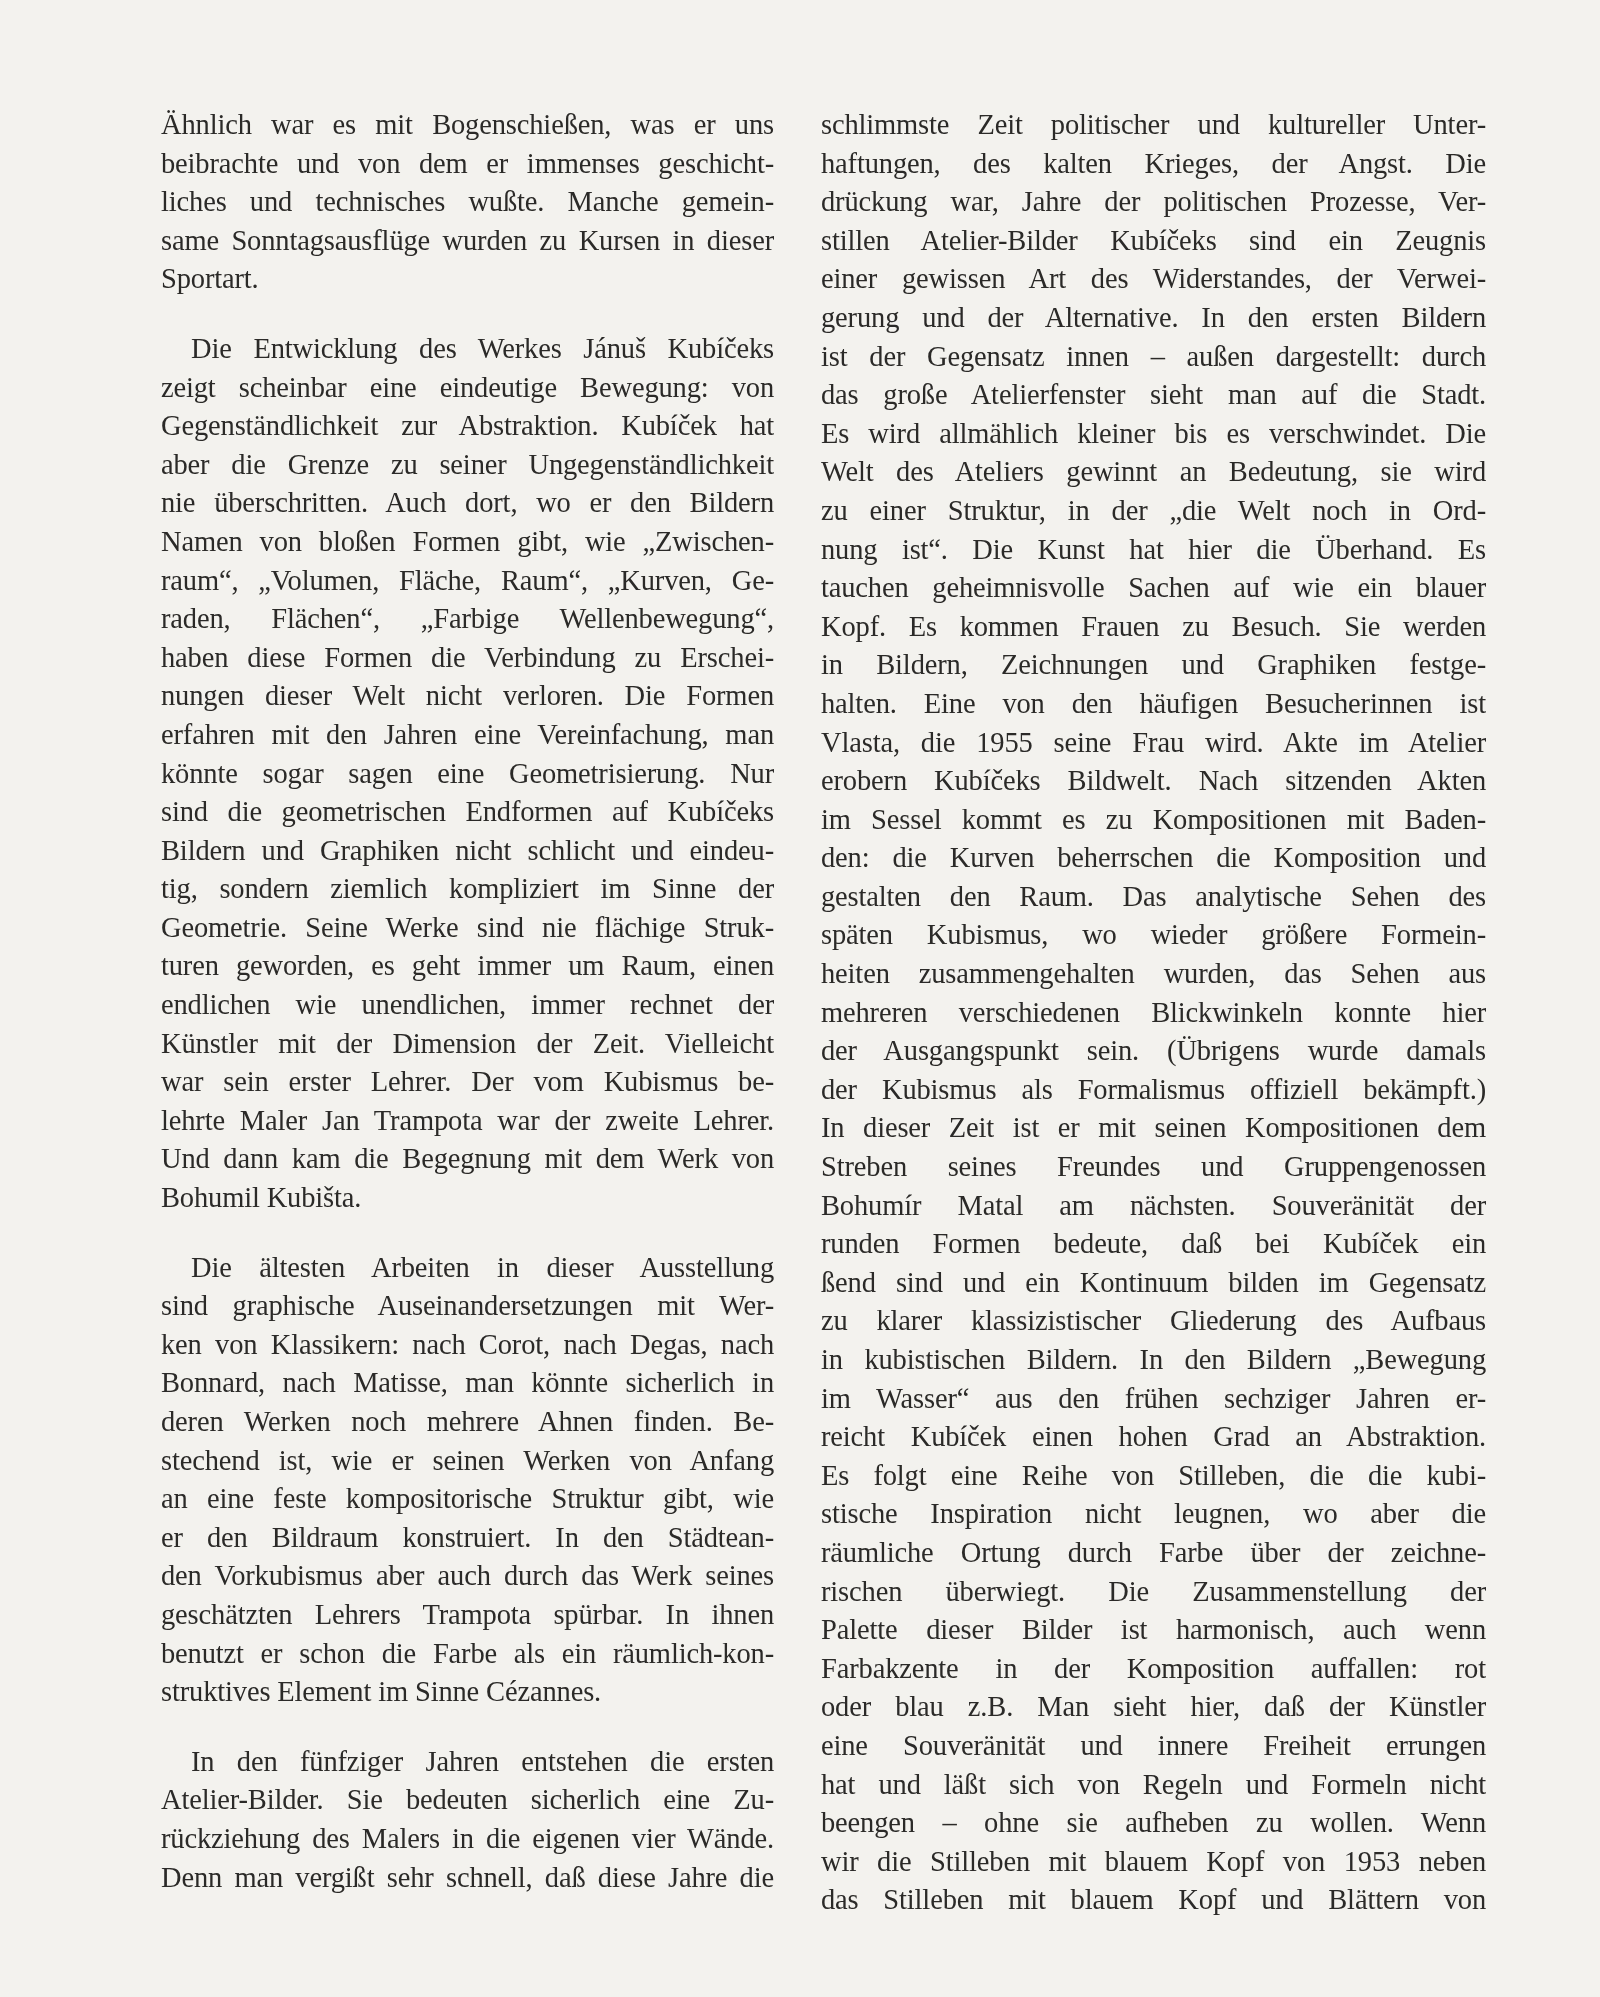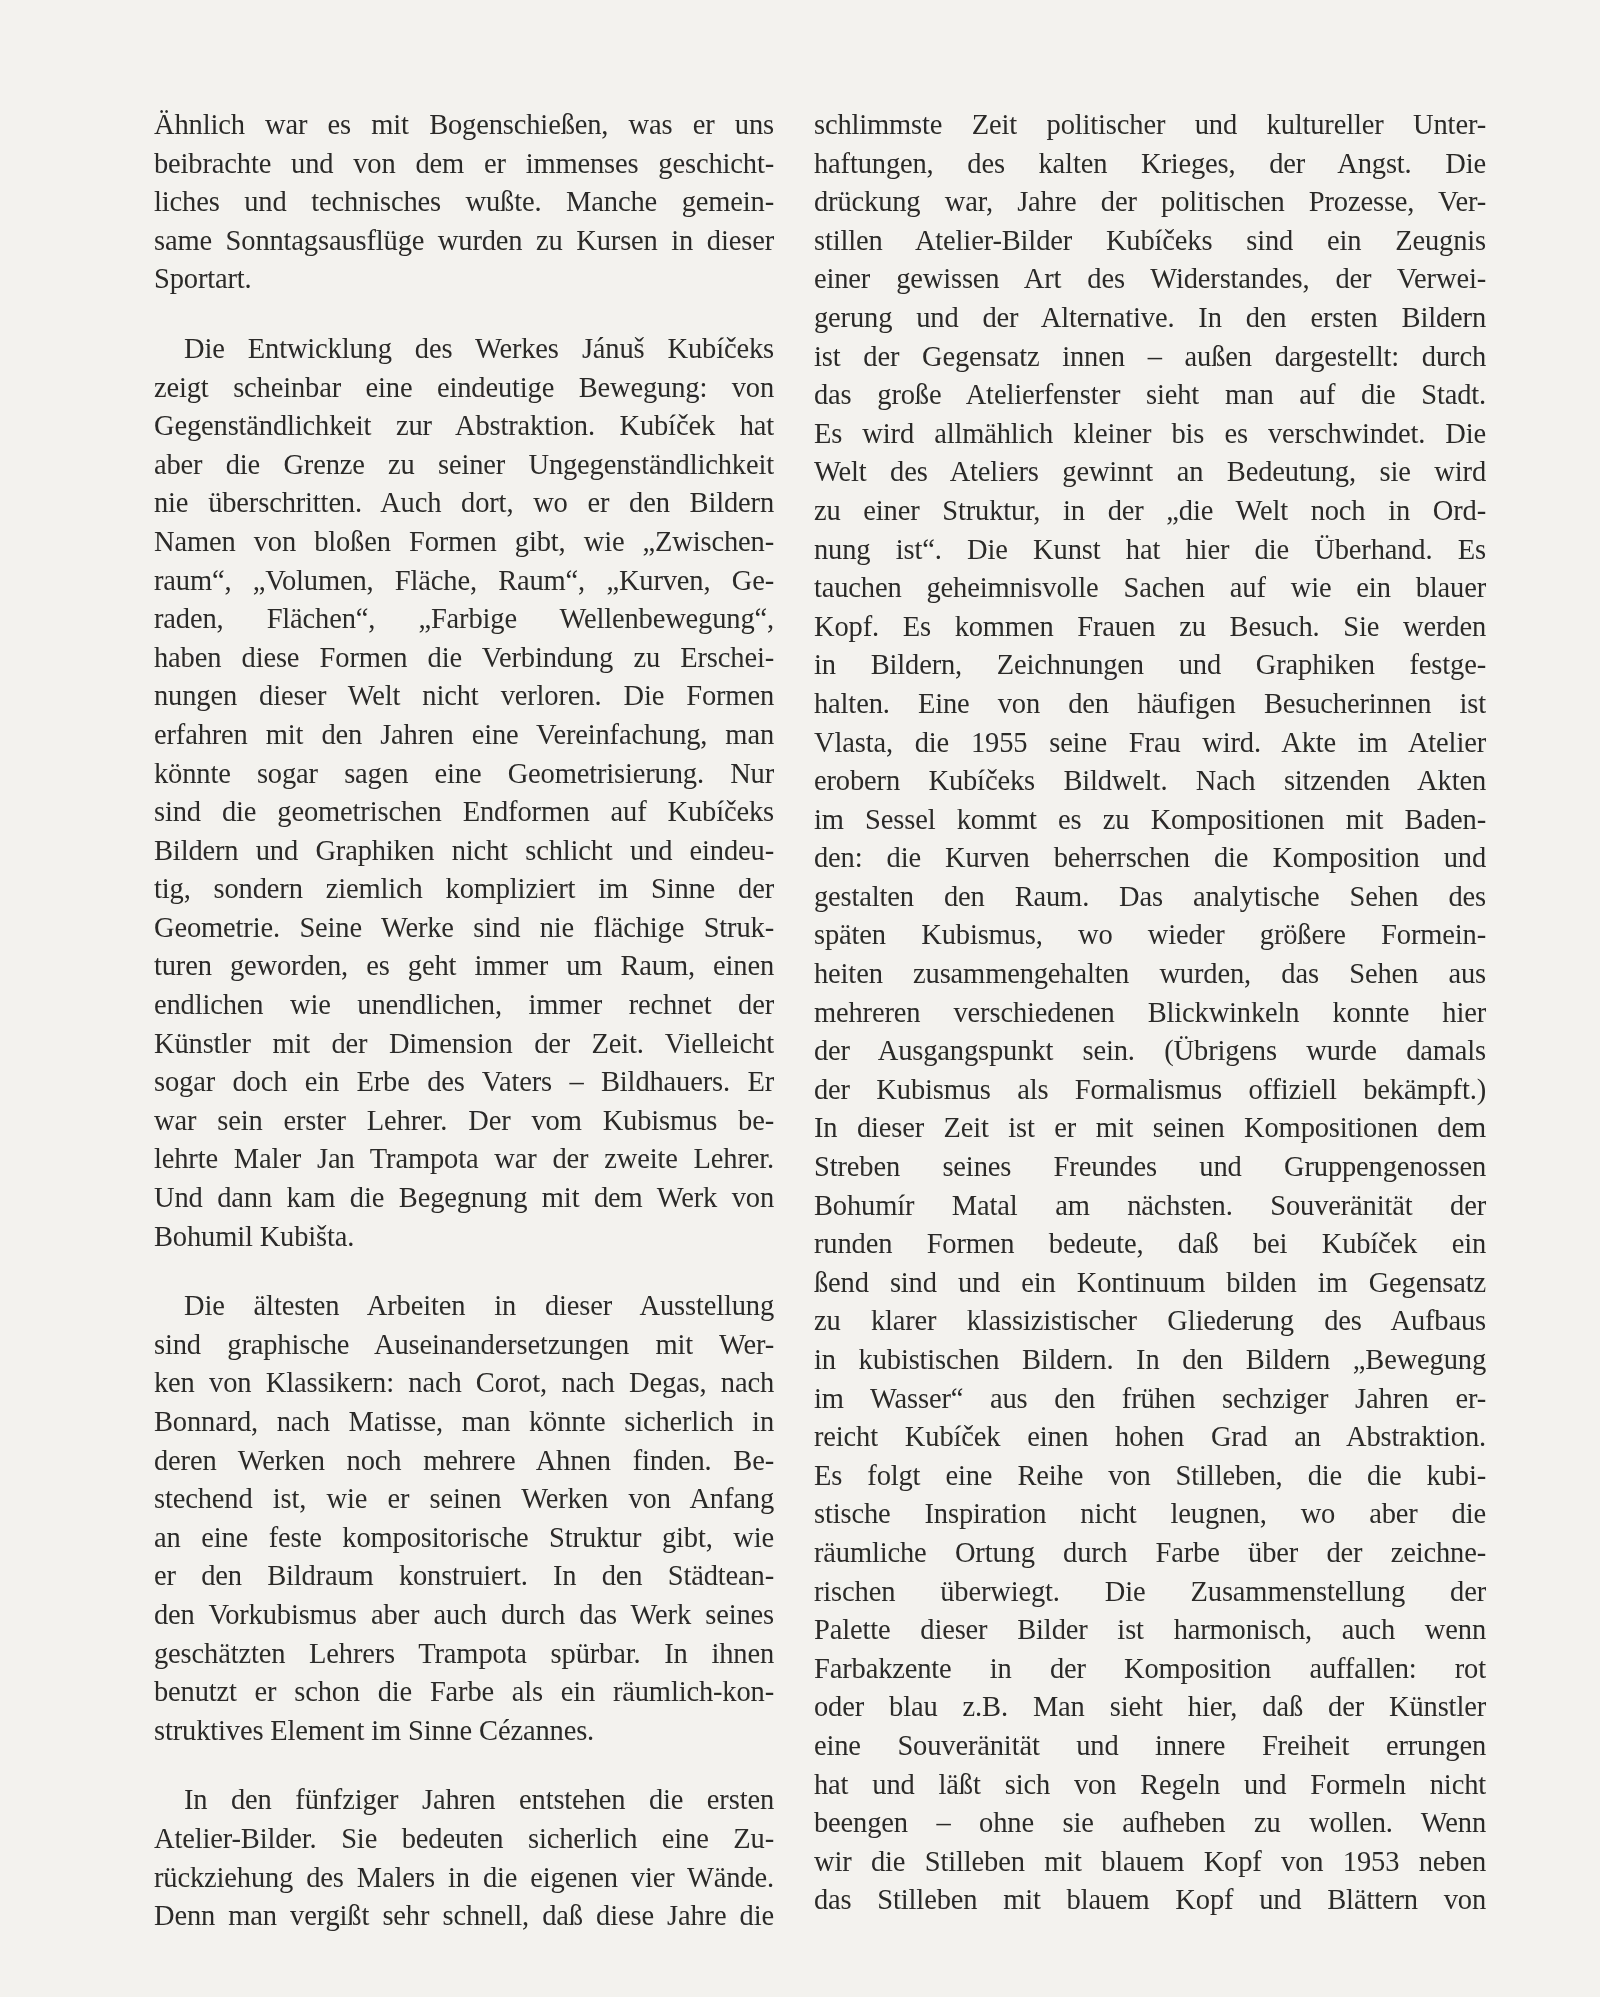--- a/index.html
+++ b/index.html
@@ -21,21 +21,21 @@
       width: 1600px; height: 1997px;
       background: #f3f2ee;
     }
     .column {
       position: absolute;
       top: 106px;
     }
     .column.left { left: 154px; width: 620px; }
     .column.right { left: 814px; width: 672px; }
     .paragraph {
-      margin: 0 0 31px 0;
+      margin: 0 0 31px 7px;
     }
     .line {
       display: block;
       font-size: 28.5px;
       line-height: 38.6px;
       height: 38.6px;
       white-space: nowrap;
       text-align: justify;
       text-align-last: justify;
       letter-spacing: -0.15px;
@@ -72,21 +72,20 @@
         <span class="line">nungen dieser Welt nicht verloren. Die Formen</span>
         <span class="line">erfahren mit den Jahren eine Vereinfachung, man</span>
         <span class="line">könnte sogar sagen eine Geometrisierung. Nur</span>
         <span class="line">sind die geometrischen Endformen auf Kubíčeks</span>
         <span class="line">Bildern und Graphiken nicht schlicht und eindeu-</span>
         <span class="line">tig, sondern ziemlich kompliziert im Sinne der</span>
         <span class="line">Geometrie. Seine Werke sind nie flächige Struk-</span>
         <span class="line">turen geworden, es geht immer um Raum, einen</span>
         <span class="line">endlichen wie unendlichen, immer rechnet der</span>
         <span class="line">Künstler mit der Dimension der Zeit. Vielleicht</span>
-        <span class="line">sogar doch ein Erbe des Vaters – Bildhauers. Er</span>
         <span class="line">war sein erster Lehrer. Der vom Kubismus be-</span>
         <span class="line">lehrte Maler Jan Trampota war der zweite Lehrer.</span>
         <span class="line">Und dann kam die Begegnung mit dem Werk von</span>
         <span class="line last">Bohumil Kubišta.</span>
       </div>
       <div class="paragraph">
         <span class="line indent">Die ältesten Arbeiten in dieser Ausstellung</span>
         <span class="line">sind graphische Auseinandersetzungen mit Wer-</span>
         <span class="line">ken von Klassikern: nach Corot, nach Degas, nach</span>
         <span class="line">Bonnard, nach Matisse, man könnte sicherlich in</span>

